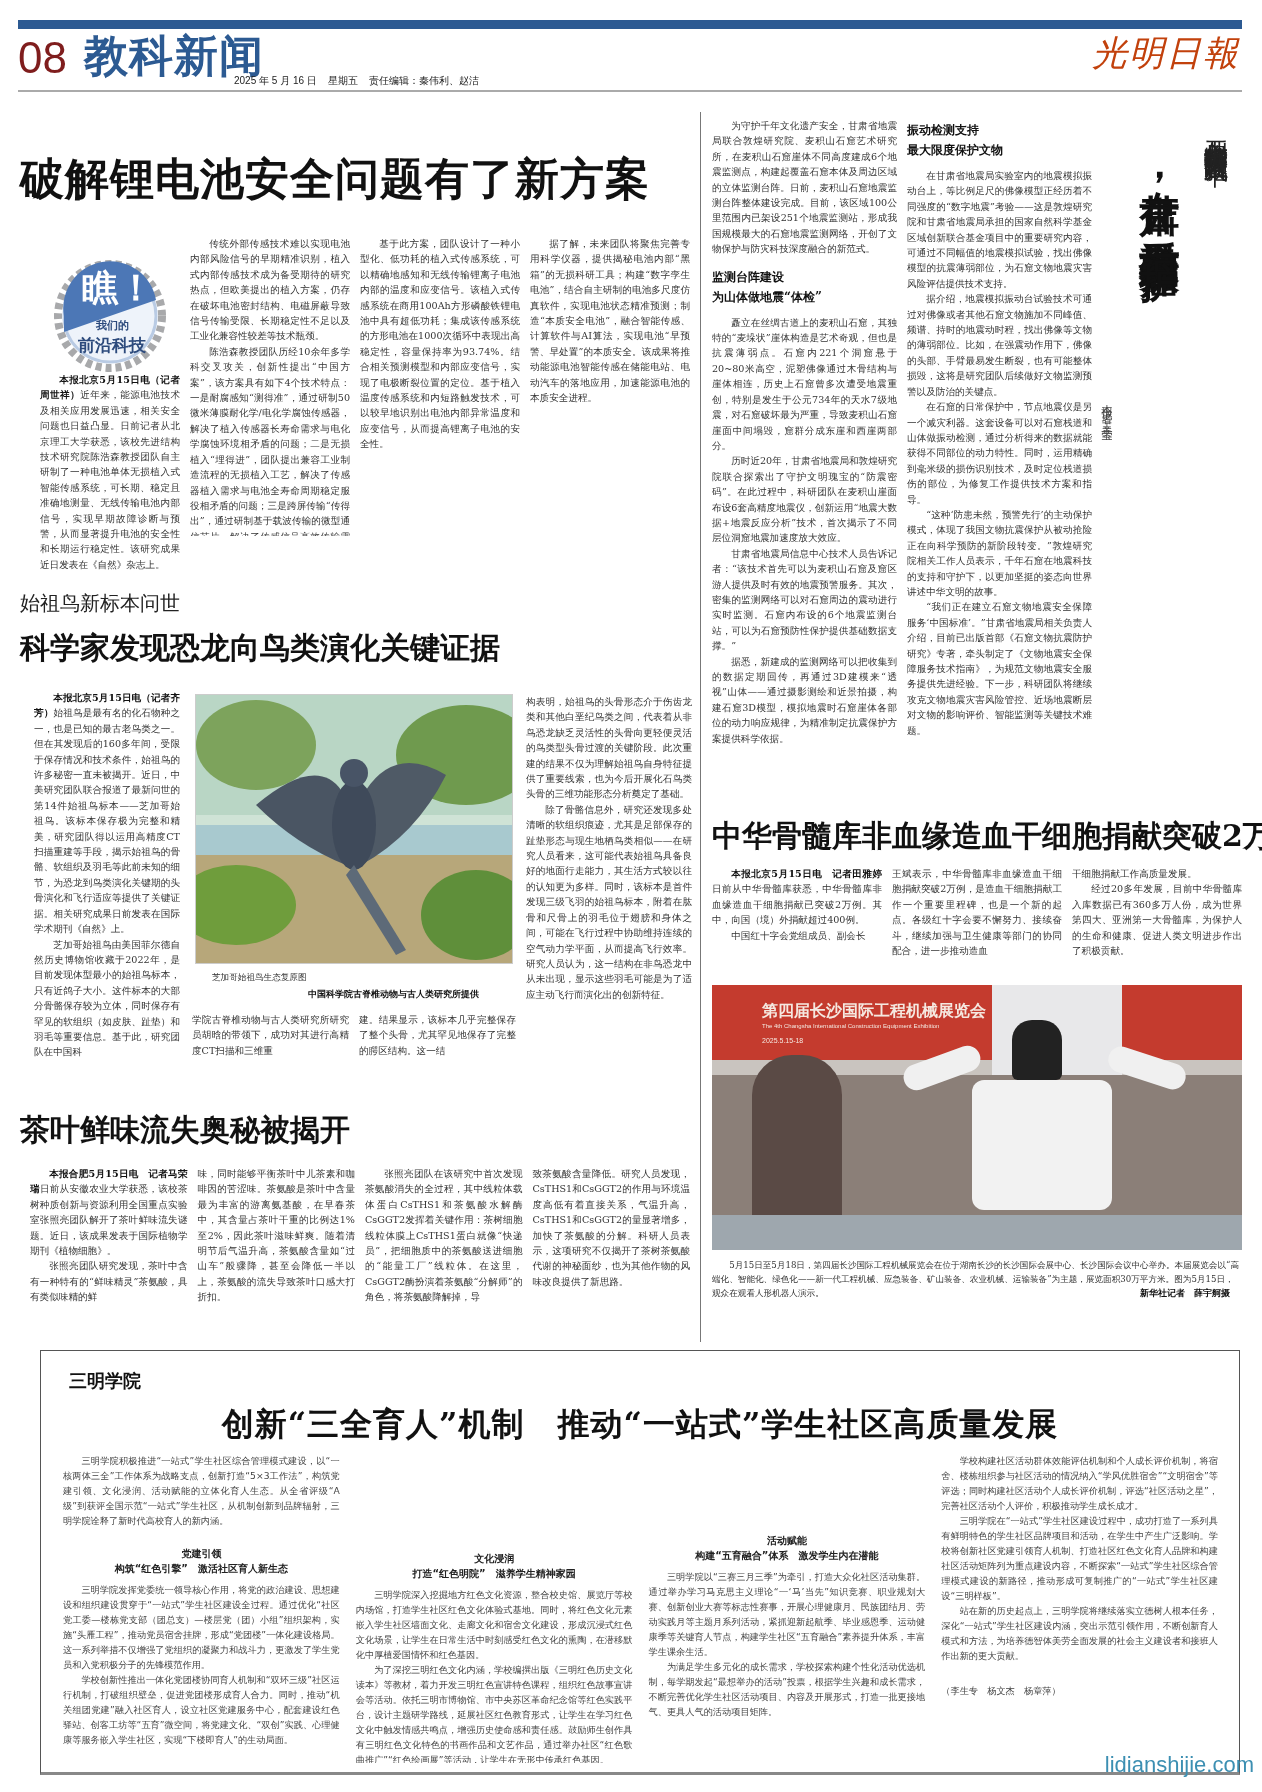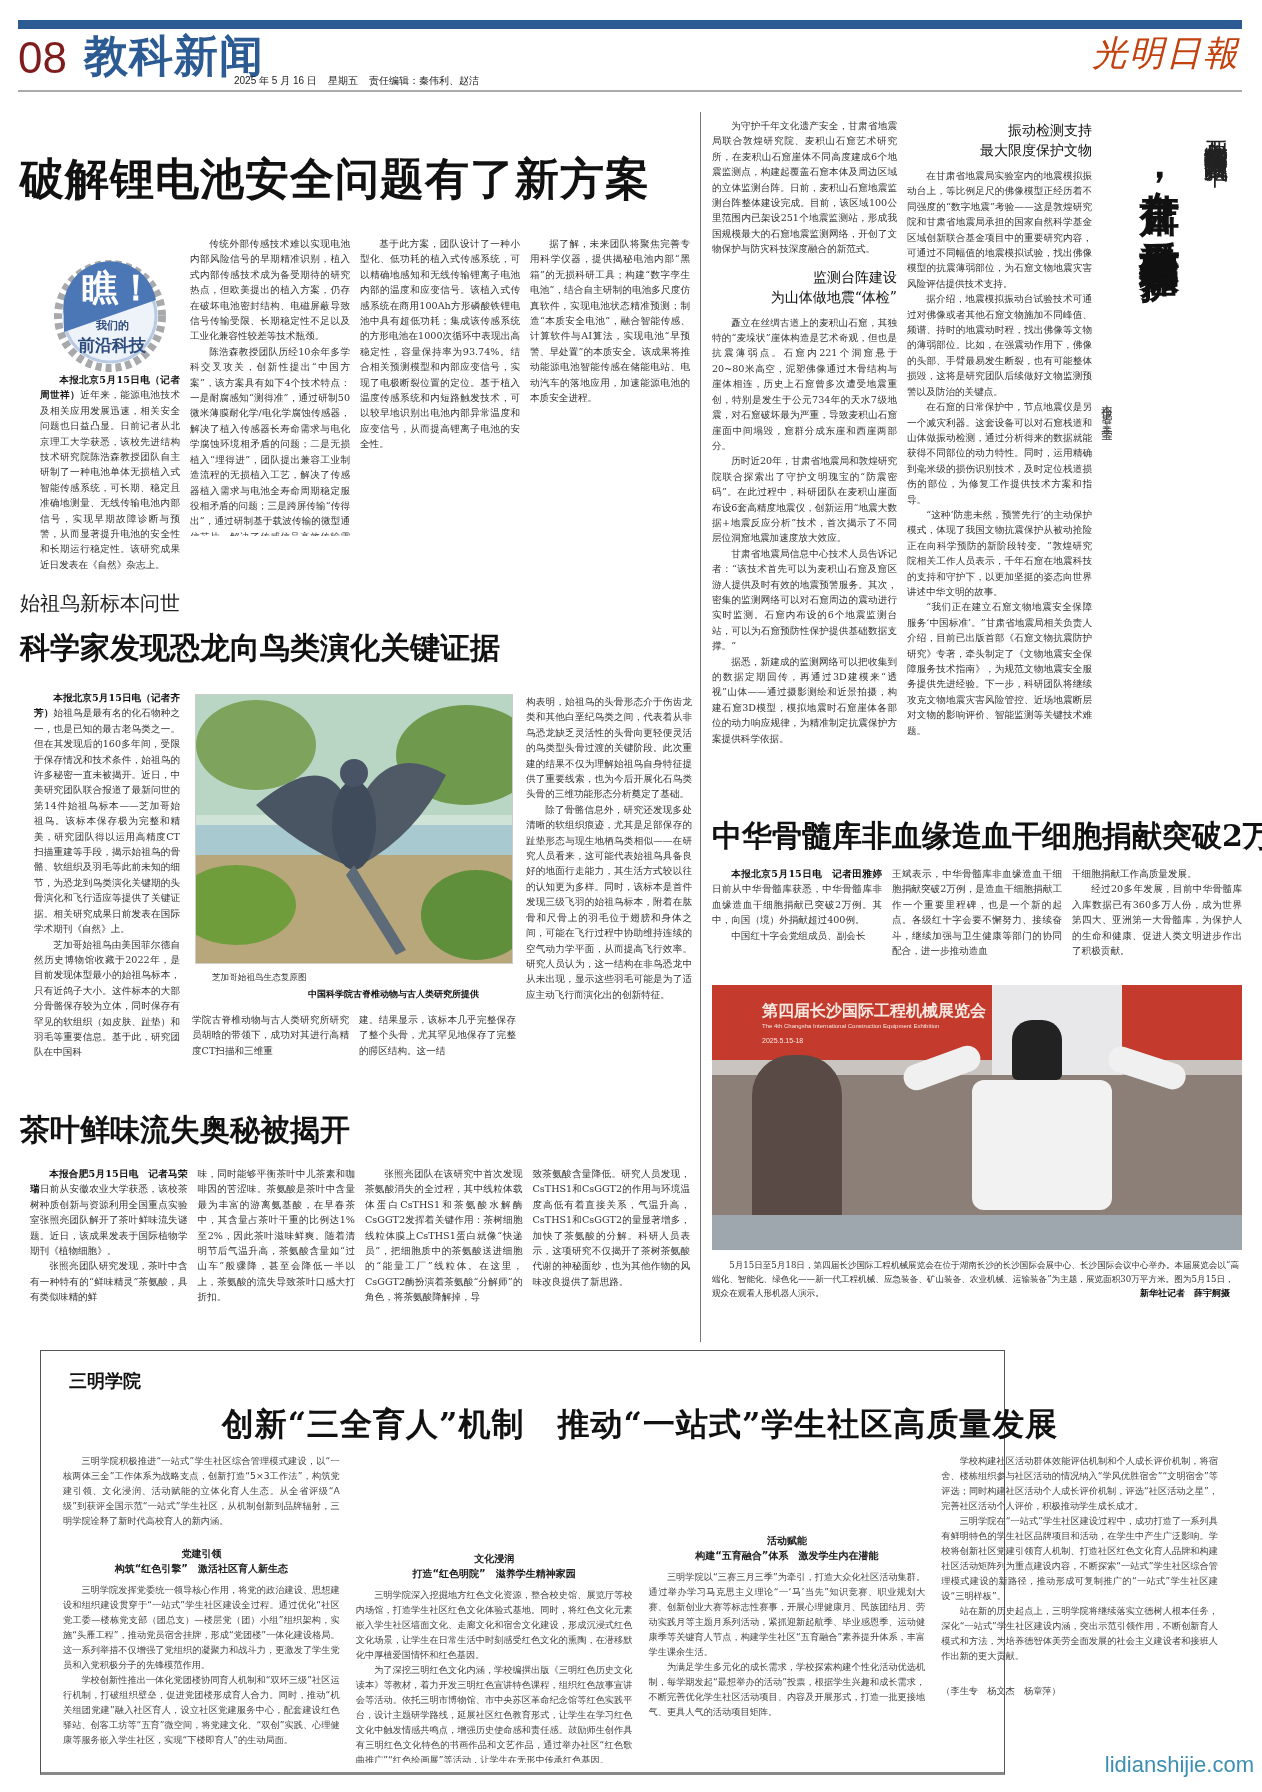--- a/index.html
+++ b/index.html
@@ -13,28 +13,28 @@
 .hrule{left:18px;top:90px;width:1224px;height:2px;background:#aaa}
 .vrule{background:#777;width:1px}
 .hl1{font-weight:bold;font-size:44px;color:#111;letter-spacing:1px;white-space:nowrap}
 .hl2{font-weight:bold;font-size:30px;color:#111;white-space:nowrap}
 .kicker{font-family:"DejaVu Sans",sans-serif;font-size:20px;color:#222}
 .cols{display:flex;gap:10px}
 .col{font-size:9.6px;line-height:15.4px;text-align:justify;color:#333;flex:1}
 .col p{text-indent:2em}
 .col p.lead{text-indent:2em}
 .lead b{color:#111}
-.sub{text-align:right;font-weight:normal;font-size:14px;line-height:20px;color:#111;margin:10px 0 8px}
+.sub{text-align:left;font-weight:bold;font-size:12px;line-height:20px;color:#111;margin:10px 0 8px}
 .badge{left:48px;top:260px;width:120px;height:112px}
 .vtitle{writing-mode:vertical-rl;font-weight:bold;font-size:40px;color:#111;letter-spacing:2px;line-height:1}
 .vkicker{writing-mode:vertical-rl;font-family:"DejaVu Sans",sans-serif;font-size:24px;color:#222;letter-spacing:1px}
 .vbyline{writing-mode:vertical-rl;font-size:11px;color:#444;letter-spacing:3px}
 .caption{font-size:8.6px;line-height:14px;color:#333}
 .credit{font-family:"Liberation Sans",sans-serif;font-weight:bold;font-size:9px;color:#111}
-.box{left:40px;top:1350px;width:965px;height:425px;border:1px solid #555;border-bottom:3px solid #888}
+.box{left:40px;top:1350px;width:1200px;height:425px;border:1px solid #555;border-bottom:3px solid #888}
 .inst{font-family:"Liberation Sans",sans-serif;font-weight:bold;font-size:18px;color:#111}
 .boxhl{font-weight:bold;font-size:32px;color:#111;text-align:center;white-space:nowrap;letter-spacing:1px}
 .bcol{font-family:"DejaVu Sans",sans-serif;font-size:9.2px;line-height:15px;color:#444;text-align:justify;flex:1}
 .bcol p{text-indent:2em}
 .bsub{text-align:center;font-weight:bold;font-size:10px;line-height:15px;color:#222;margin:18px 0 6px}
 .watermark{right:8px;bottom:14px;font-family:"Liberation Sans",sans-serif;font-size:22px;color:#3c8fb2}
 </style>
 </head>
 <body>
 

